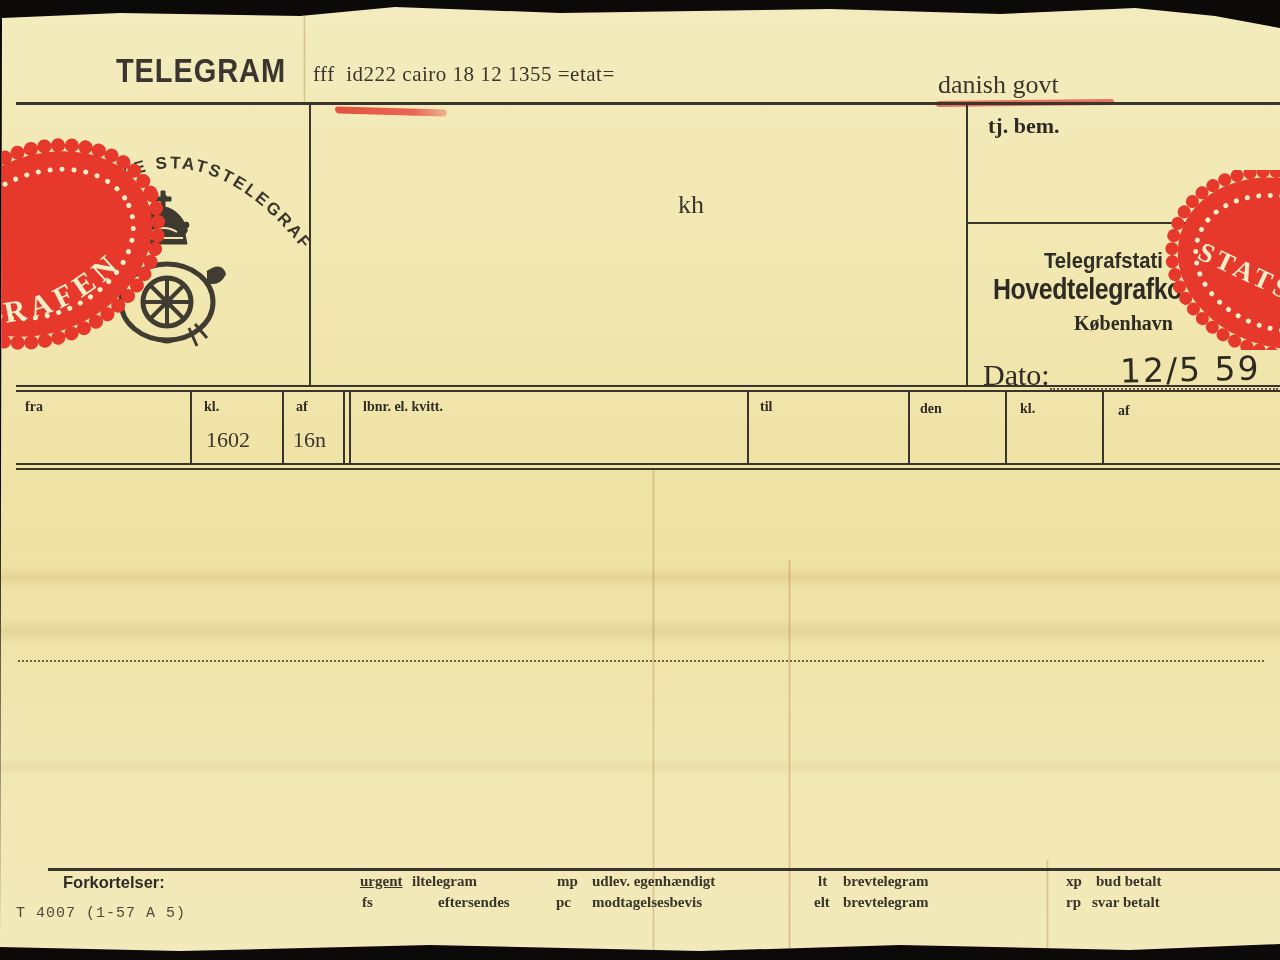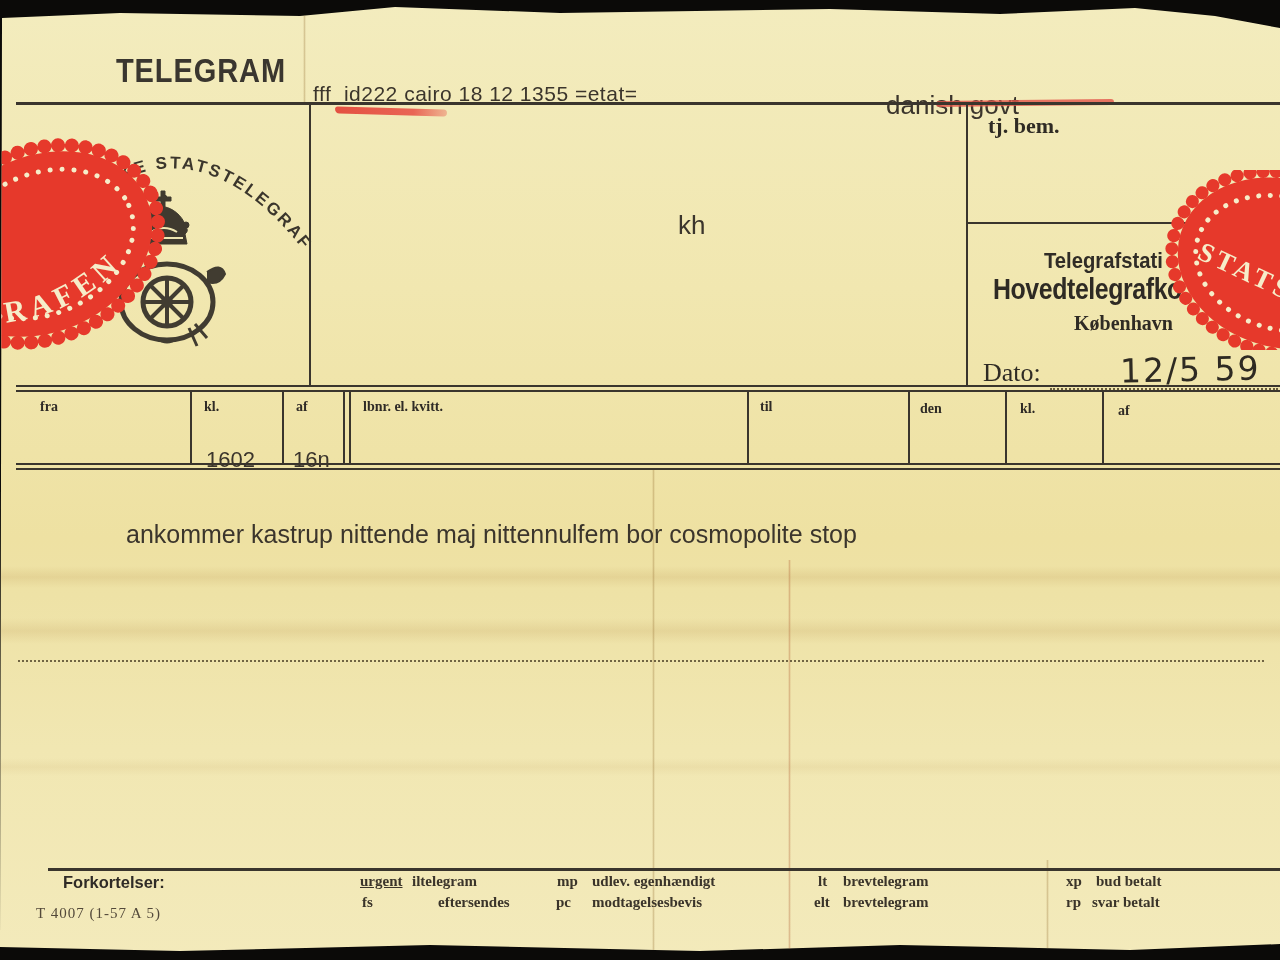--- a/index.html
+++ b/index.html
@@ -6,41 +6,41 @@
   #page{position:relative;width:1280px;height:960px;background:#0b0a08;overflow:hidden;
         font-family:"Liberation Sans",sans-serif;color:#35302a;}
   #paper{position:absolute;inset:0;
     background:
       linear-gradient(180deg,#f3ecbe 0%,#f1e7b0 30%,#eee1a2 56%,#eee2a6 62%,#f1e7b2 78%,#f3eabb 100%);
     clip-path:polygon(2px 18px,120px 13px,300px 16px,395px 7px,560px 13px,830px 9px,1000px 14px,
       1135px 8px,1215px 16px,1280px 28px,1280px 944px,1130px 950px,900px 945px,700px 951px,
       430px 945px,180px 951px,0px 947px);}
   .abs{position:absolute;}
   .rule{background:#3a352d;}
-  .tw{font-family:Liberation Sans, sans-serif;color:#3b352c;white-space:pre;margin-top:20px;}
+  .tw{font-family:Liberation Serif, serif;color:#3b352c;white-space:pre;}
   .serif{font-family:"Liberation Serif",serif;}
   
   .crease-v{position:absolute;width:3px;background:linear-gradient(90deg,rgba(140,100,40,0),rgba(140,100,40,.28),rgba(140,100,40,0));}
   .band-h{position:absolute;left:0;width:1280px;background:linear-gradient(180deg,rgba(170,125,55,0),rgba(170,125,55,.14),rgba(170,125,55,0));}
   .dotline{border-top:2px dotted rgba(70,58,32,.75);height:0;}
   .dotunder{border-bottom:2px dotted rgba(70,58,32,.8);height:0;}
   
   .h-title{font-weight:bold;font-size:33px;letter-spacing:1px;color:#3a362f;transform:scaleX(.88);transform-origin:left;}
   .routing{font-size:21px;letter-spacing:.5px;}
   .recipient{font-size:26px;}
   .red-underline{background:#e2554a;height:6px;border-radius:4px;opacity:.8;transform:rotate(-.6deg);}
   .red-mark{background:linear-gradient(90deg,#e24034,#e8564a 70%,rgba(232,86,74,.4));height:7px;border-radius:6px 8px 8px 10px;transform:rotate(1.6deg);opacity:.9;}
   
   .addr{font-size:26px;}
   
   .tjbem{font-weight:bold;font-size:22px;color:#2f2b24;}
   .station1{font-weight:bold;font-size:22px;transform:scaleX(.92);transform-origin:left;color:#302c26;}
   .station2{font-weight:bold;font-size:30px;letter-spacing:-.5px;transform:scaleX(.83);transform-origin:left;color:#2e2a24;}
   .city{font-weight:bold;font-size:20px;color:#2f2b24;}
-  .dato{font-size:26px;color:#2f2b24;}
+  .dato{font-size:30px;color:#2f2b24;}
   .dateval{font-size:33px;color:#2e2a22;transform:rotate(-1.2deg);letter-spacing:2px;font-family:"DejaVu Sans",sans-serif;}
   
   .th{font-weight:bold;font-size:14px;color:#2f2b26;font-family:"Liberation Serif",serif;}
   .tval{font-size:22px;}
   .vline{position:absolute;width:2px;background:#3a352d;}
   
   .msg{font-size:25px;}
   
   .fk{font-weight:bold;font-size:17px;color:#2f2b26;transform:scaleX(.97);transform-origin:left;}
   .abbr{font-weight:bold;font-size:15px;color:#3a342a;font-family:"Liberation Serif",serif;}
@@ -55,21 +55,21 @@
     <div class="crease-v" style="left:303px;top:0;height:105px;"></div>
     <div class="crease-v" style="left:652px;top:470px;height:490px;"></div>
     <div class="crease-v" style="left:788px;top:560px;height:400px;background:linear-gradient(90deg,rgba(170,80,40,0),rgba(170,80,40,.30),rgba(170,80,40,0));"></div>
     <div class="crease-v" style="left:1046px;top:860px;height:100px;"></div>
     <div class="band-h" style="top:566px;height:22px;"></div>
     <div class="band-h" style="top:618px;height:26px;"></div>
     <div class="band-h" style="top:758px;height:18px;opacity:.6;"></div>
 
     <div class="abs h-title" style="left:116px;top:52px;">TELEGRAM</div>
     <div class="abs tw routing" style="left:313px;top:62px;">fff  id222 cairo 18 12 1355 =etat=</div>
-    <div class="abs tw recipient" style="left:886px;top:70px;text-align:center;">danish govt</div>
+    <div class="abs tw recipient" style="left:938px;top:70px;text-align:center;">danish govt</div>
     <div class="abs red-underline" style="left:936px;top:100px;width:178px;"></div>
 
     <div class="abs rule" style="left:16px;top:102px;width:1264px;height:3px;"></div>
     <div class="abs red-mark" style="left:335px;top:108px;width:112px;"></div>
 
     <div class="vline" style="left:309px;top:103px;height:283px;"></div>
     <div class="vline" style="left:966px;top:103px;height:283px;"></div>
 
     <svg class="abs" style="left:95px;top:152px;" width="260" height="210" viewBox="0 0 260 210">
       <defs>
@@ -141,33 +141,32 @@
 
     <div class="vline" style="left:190px;top:392px;height:71px;"></div>
     <div class="vline" style="left:282px;top:392px;height:71px;"></div>
     <div class="vline" style="left:343px;top:392px;height:71px;"></div>
     <div class="vline" style="left:349px;top:392px;height:71px;"></div>
     <div class="vline" style="left:747px;top:392px;height:71px;"></div>
     <div class="vline" style="left:908px;top:392px;height:71px;"></div>
     <div class="vline" style="left:1005px;top:392px;height:71px;"></div>
     <div class="vline" style="left:1102px;top:392px;height:71px;"></div>
 
-    <div class="abs th" style="left:40px;top:399px;">fra</div>
+    <div class="abs th" style="left:25px;top:399px;">fra</div>
     <div class="abs th" style="left:204px;top:399px;">kl.</div>
     <div class="abs th" style="left:296px;top:399px;">af</div>
     <div class="abs th" style="left:363px;top:399px;">lbnr. el. kvitt.</div>
     <div class="abs th" style="left:760px;top:399px;">til</div>
     <div class="abs th" style="left:920px;top:401px;">den</div>
     <div class="abs th" style="left:1020px;top:401px;">kl.</div>
     <div class="abs th" style="left:1118px;top:403px;">af</div>
 
     <div class="abs tw tval" style="left:206px;top:427px;">1602</div>
     <div class="abs tw tval" style="left:293px;top:427px;">16n</div>
 
-    <div class="abs tw msg" style="left:126px;top:500px;">ankommer kastrup nittende maj nittennulfem bor cosmopolite stop</div>
 
     <div class="abs dotline" style="left:18px;top:660px;width:1246px;"></div>
 
     <div class="abs rule" style="left:48px;top:868px;width:1232px;height:3px;"></div>
     <div class="abs fk" style="left:63px;top:873px;">Forkortelser:</div>
 
     <div class="abs abbr" style="left:360px;top:873px;text-decoration:underline;">urgent</div>
     <div class="abs abbr" style="left:412px;top:873px;">iltelegram</div>
     <div class="abs abbr" style="left:362px;top:894px;">fs</div>
     <div class="abs abbr" style="left:438px;top:894px;">eftersendes</div>
@@ -180,15 +179,15 @@
     <div class="abs abbr" style="left:818px;top:873px;">lt</div>
     <div class="abs abbr" style="left:843px;top:873px;">brevtelegram</div>
     <div class="abs abbr" style="left:814px;top:894px;">elt</div>
     <div class="abs abbr" style="left:843px;top:894px;">brevtelegram</div>
 
     <div class="abs abbr" style="left:1066px;top:873px;">xp</div>
     <div class="abs abbr" style="left:1096px;top:873px;">bud betalt</div>
     <div class="abs abbr" style="left:1066px;top:894px;">rp</div>
     <div class="abs abbr" style="left:1092px;top:894px;">svar betalt</div>
 
-    <div class="abs formno" style="left:36px;top:905px;">T 4007 (1-57 A 5)</div>
+    <div class="abs formno" style="left:16px;top:905px;font-family:Liberation Mono, monospace;">T 4007 (1-57 A 5)</div>
   </div>
 </div>
 
 </body></html>

